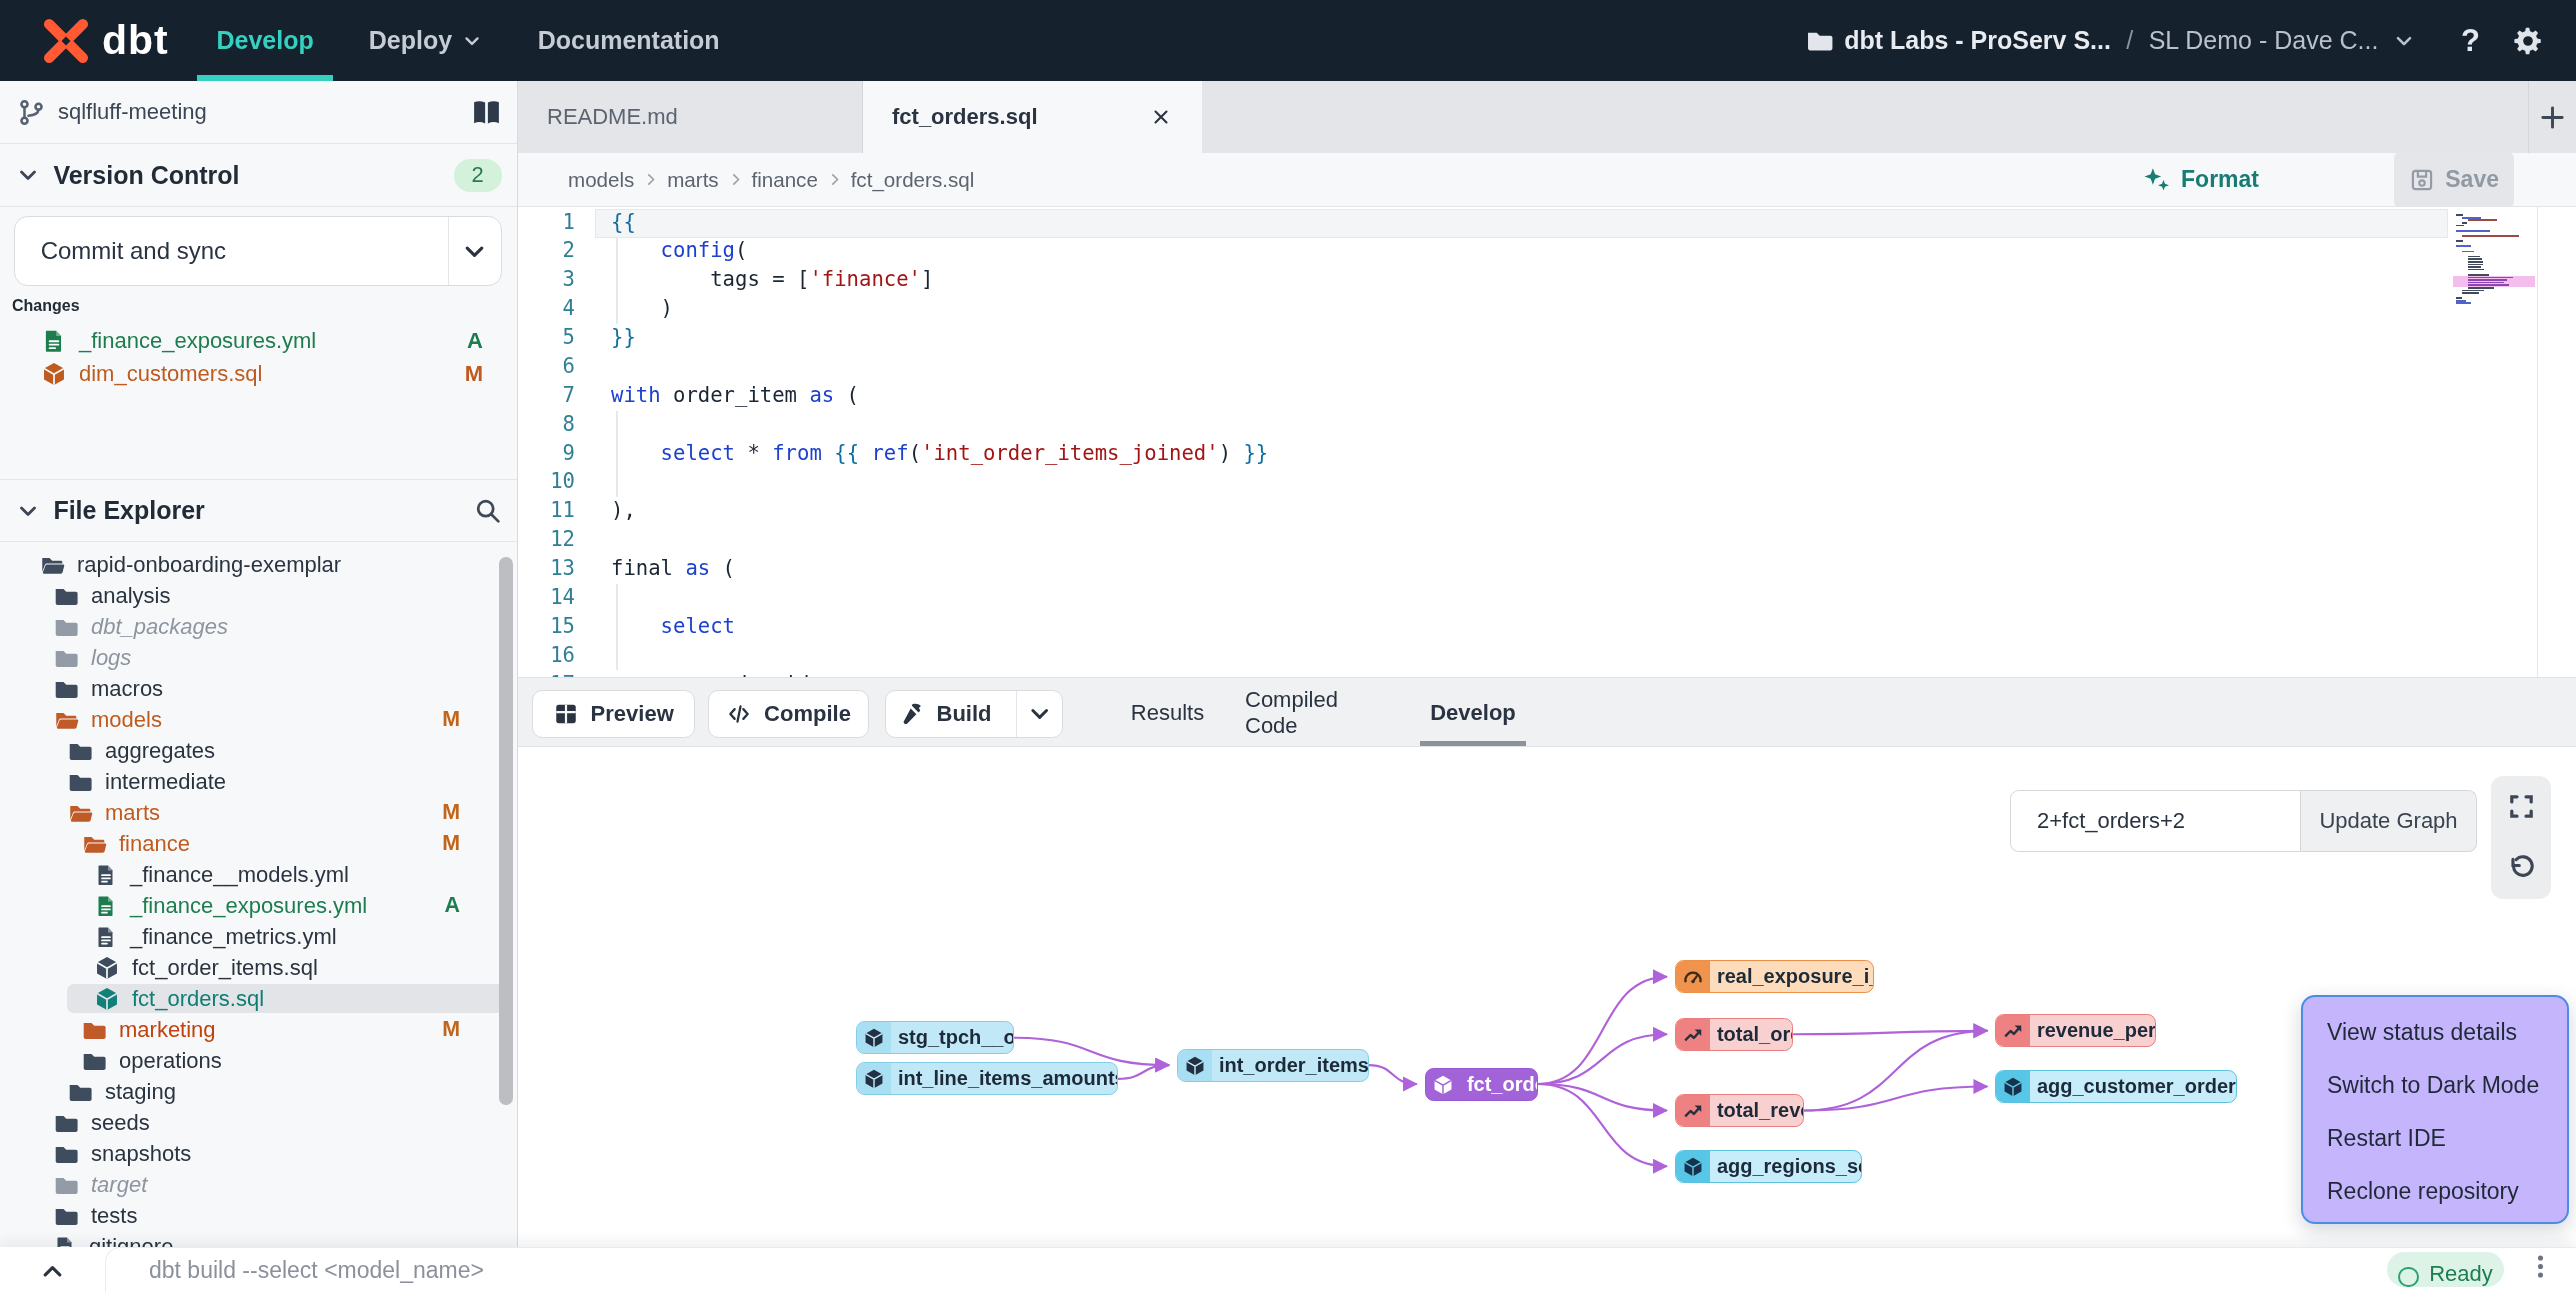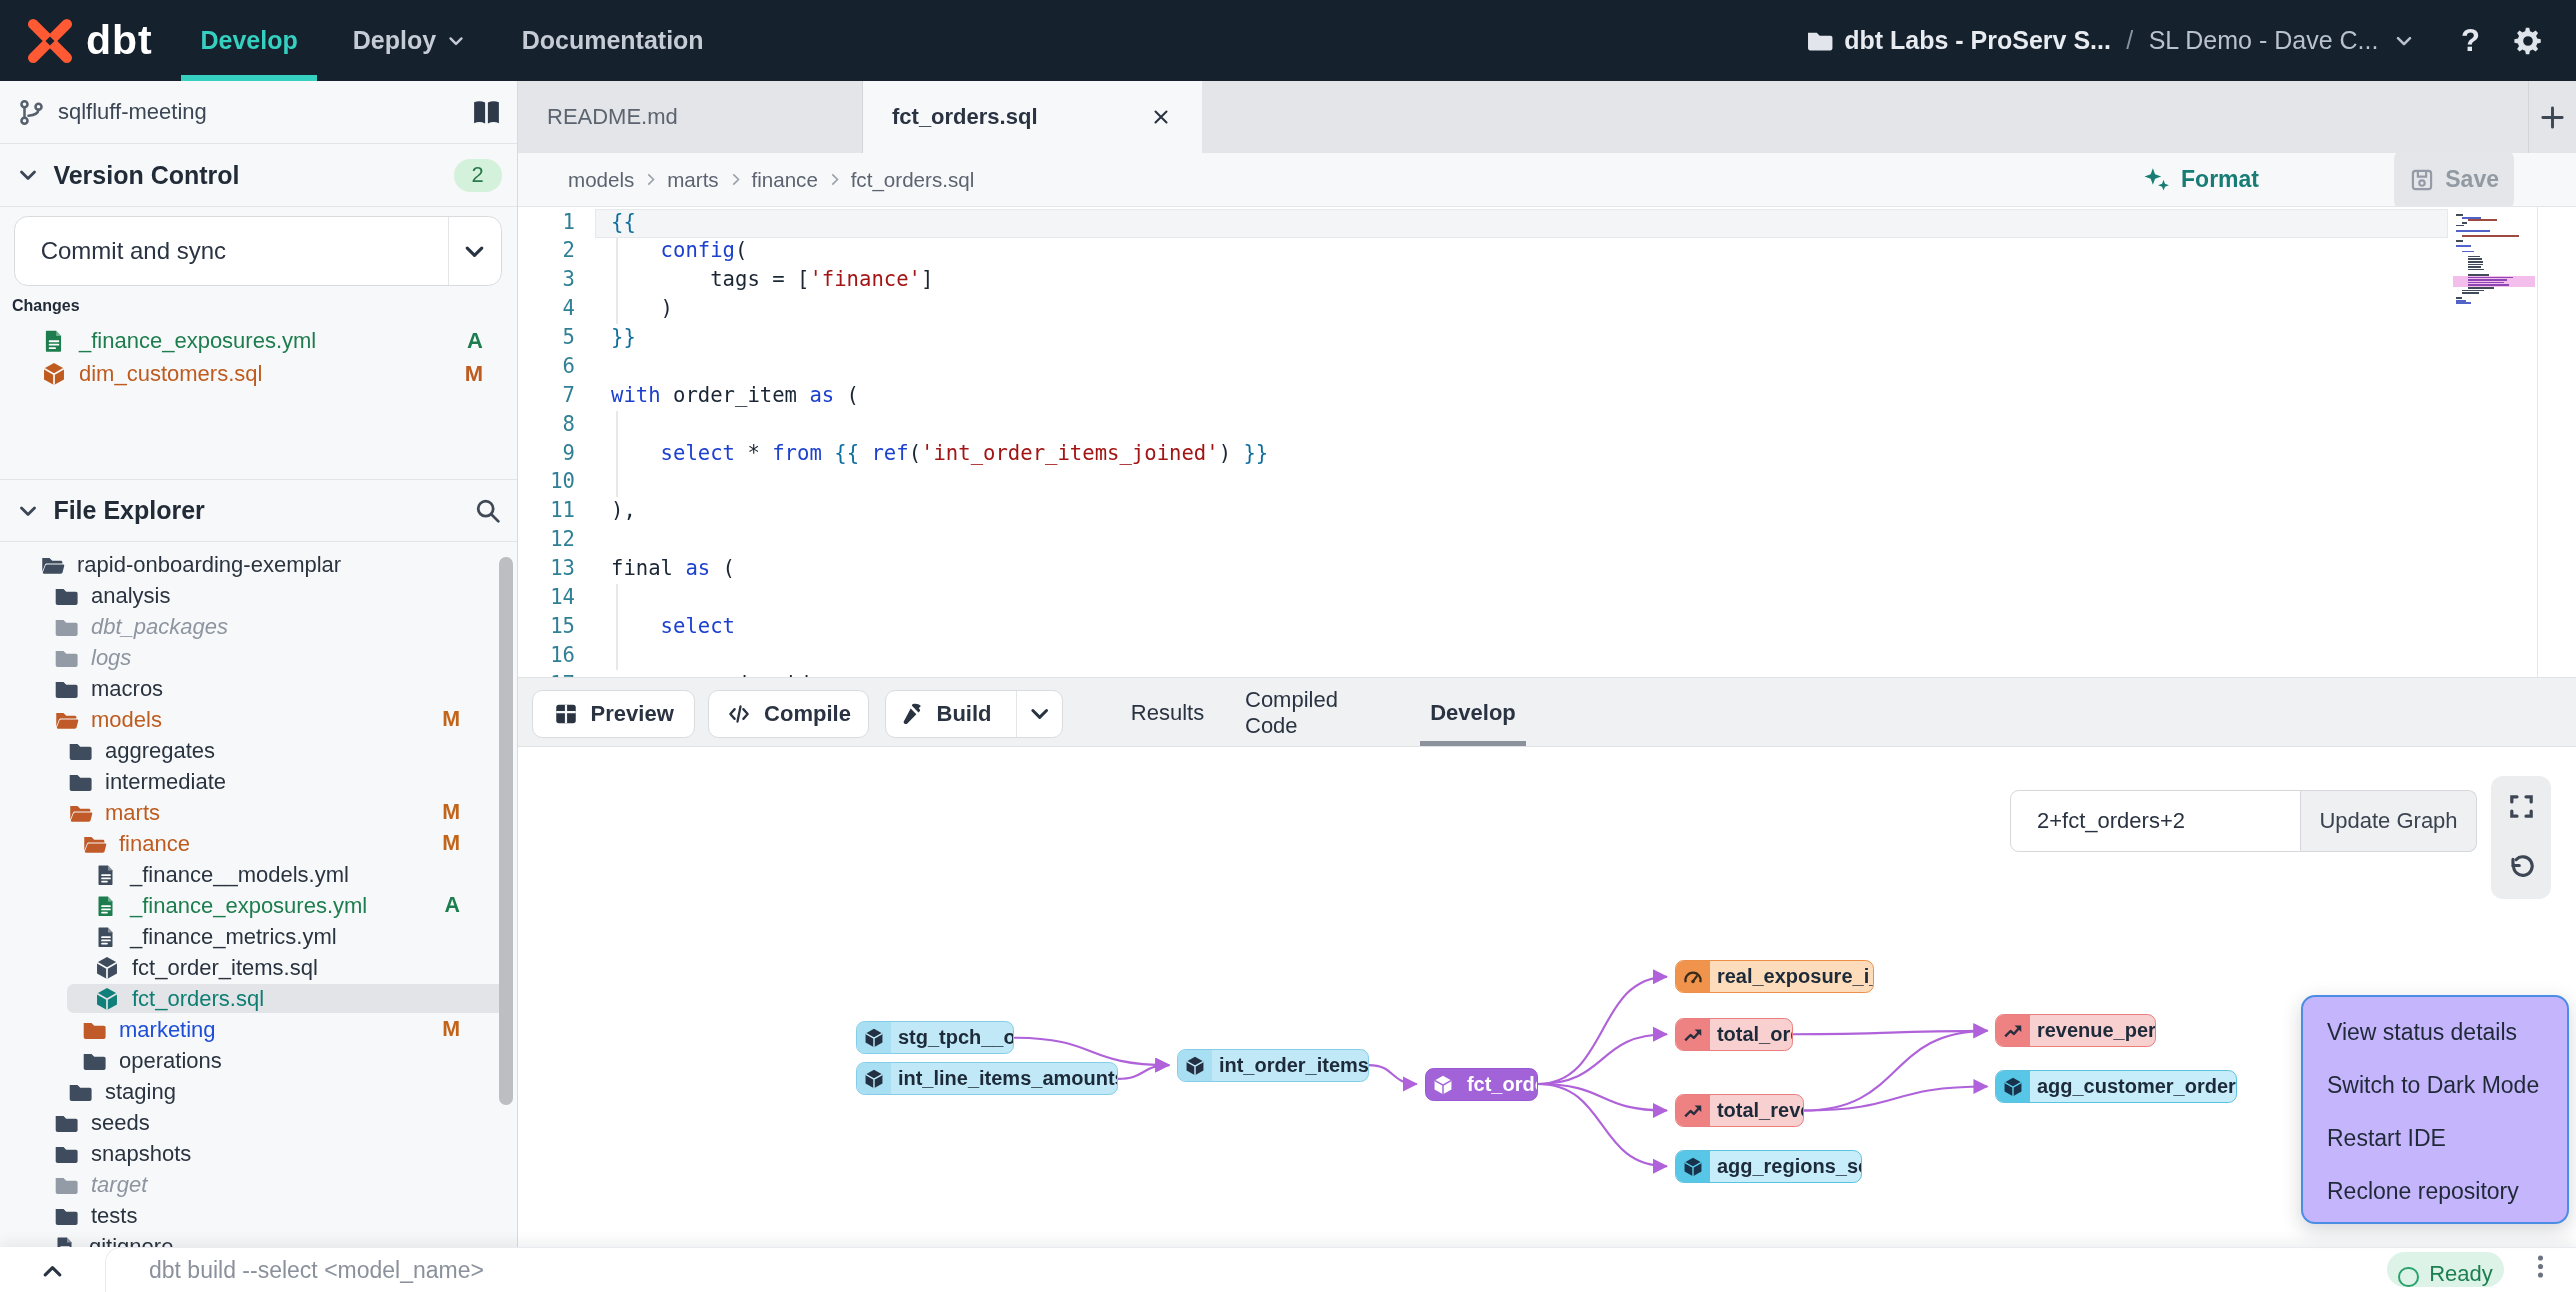--- a/index.html
+++ b/index.html
@@ -2,21 +2,21 @@
 <html style="font-size:13.7px"><head>
 <meta charset="utf-8">
 <style>
   * { box-sizing: border-box; margin: 0; padding: 0; }
   html,body { background:#ffffff; }
   body { font-family:"Liberation Sans", sans-serif; color:#27303e; }
   #app { position:relative; width:2576px; height:1292px; overflow:hidden; background:#ffffff; }
   svg { display:block; }
 
   
-  #navbar { position:absolute; left:0; top:0; width:2576px; height:81px; background:#16212e; display:flex; align-items:center; }
+  #navbar { position:absolute; left:0; top:0; width:2576px; height:81px; background:#16212e; display:flex; align-items:center;padding-left:16px; }
   #logo { display:flex; align-items:center; margin-left:26px; gap:12px; }
   #logo .brand-text { color:#ffffff; font-size:41px; font-weight:700; letter-spacing:0.9px; }
   #nav-menu { display:flex; align-items:center; height:81px; margin-left:48px; gap:55px; }
   .nav-item { position:relative; height:81px; display:flex; align-items:center; gap:8.6px; color:#c6ccd5; font-size:25px; font-weight:700; cursor:pointer; }
   .nav-item.active { color:#35d0c0; }
   .nav-item.active::after { content:""; position:absolute; left:-19px; right:-19px; bottom:0; height:6px; background:#35d0c0; }
   #nav-right { position:absolute; right:0; top:0; height:81px; display:flex; align-items:center; }
   #nav-right .proj { color:#e8ebf0; font-size:25px; font-weight:700; margin-left:10.3px; }
   #nav-right .sep { color:#8a93a0; font-size:25px; margin:0 15.4px; }
   #nav-right .env { color:#b9c1cc; font-size:25px; }
@@ -389,21 +389,21 @@
             </svg>
           </span>
           <span class="name" style="color: rgb(14, 126, 116);">fct_orders.sql</span>
         </div>
         <div class="tree-row">
           <span style="margin-left: 81px;">
             <svg width="26" height="26" viewBox="0 0 24 24" xmlns="http://www.w3.org/2000/svg">
               <path fill="#c05a28" d="M2.5 5.5h7.2l2.5 2.6h8.9c.9 0 1.6.7 1.6 1.6v8.7c0 1-.8 1.8-1.8 1.8H4.3c-1 0-1.8-.8-1.8-1.8z"></path>
             </svg>
           </span>
-          <span class="name" style="color: #1d4ed8;">marketing</span>
+          <span class="name" style="color: #c2410c;">marketing</span>
           <span class="badge" style="color: rgb(194, 101, 27);">M</span>
         </div>
         <div class="tree-row">
           <span style="margin-left: 81px;">
             <svg width="26" height="26" viewBox="0 0 24 24" xmlns="http://www.w3.org/2000/svg">
               <path fill="#3e4c5e" d="M2.5 5.5h7.2l2.5 2.6h8.9c.9 0 1.6.7 1.6 1.6v8.7c0 1-.8 1.8-1.8 1.8H4.3c-1 0-1.8-.8-1.8-1.8z"></path>
             </svg>
           </span>
           <span class="name" style="color: rgb(42, 52, 64);">operations</span>
         </div>

